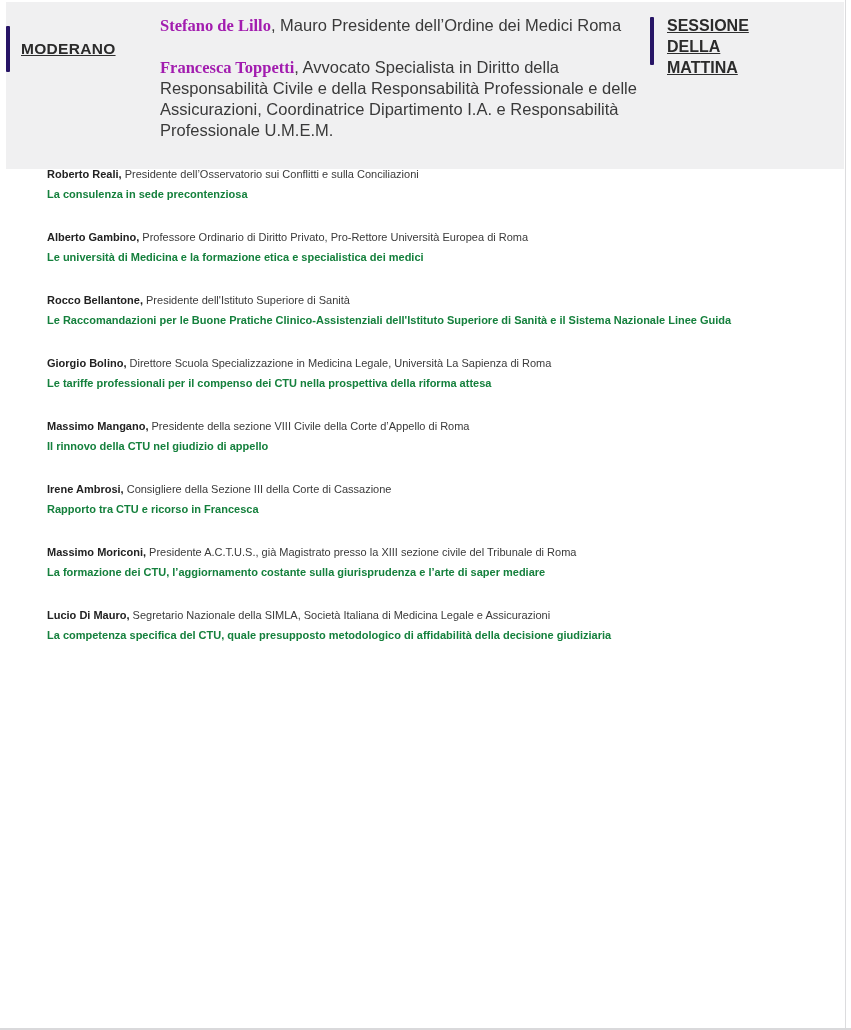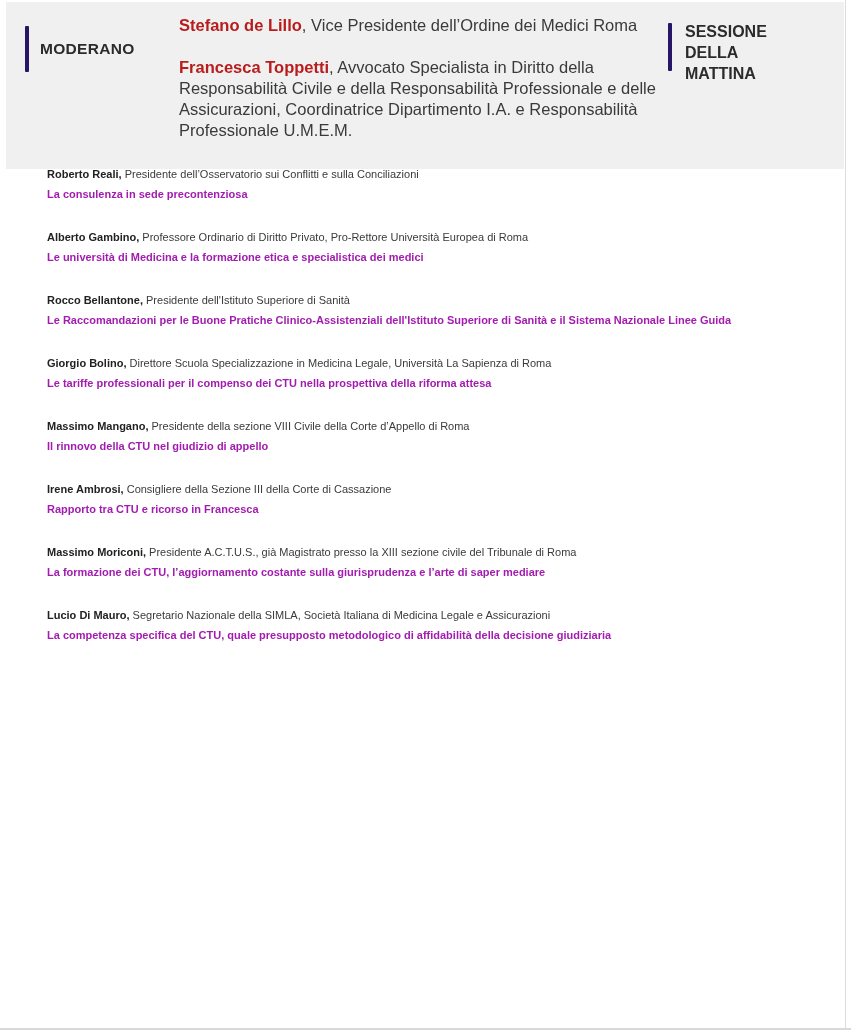--- a/index.html
+++ b/index.html
@@ -7,57 +7,57 @@
     width:851px;height:1030px;position:relative;background:#ffffff;
     font-family:"Liberation Sans", sans-serif;
     color:#2e2e2e;overflow:hidden;
     -webkit-font-smoothing:antialiased;
   }
   
   .header{
     position:absolute;top:2px;left:6px;right:7px;height:167px;
     background:#f0f0f1;display:flex;align-items:flex-start;
   }
-  .mod-col{width:154px;flex:0 0 auto;padding-left:19px;padding-top:24px;}
+  .mod-col{width:154px;flex:0 0 auto;padding-top:24px;text-decoration:underline;}
   .mod-row{display:flex;align-items:center;}
   .accent-bar{width:4px;background:#271566;border-radius:1px;flex:0 0 auto;}
   .bar-mod{height:46px;}
   .mod-label{font-weight:bold;font-size:15.5px;letter-spacing:.3px;margin-left:11px;color:#2b2b2b;}
   .mods-col{flex:1 1 auto;padding-top:13px;width:480px;max-width:490px;}
   .mods-col p{margin:0 0 21px 0;font-size:16.5px;line-height:21px;color:#3a3a3a;}
-  .mods-col p b{color:#b91c1c;}
-  .session-col{flex:0 0 auto;width:176px;display:flex;padding-top:19px;}
+  .mods-col p b{color:#a21caf;font-family:Liberation Serif, serif;}
+  .session-col{flex:0 0 auto;width:176px;display:flex;padding-top:13px;text-decoration:underline;}
   .bar-session{height:48px;margin-top:2px;}
   .session-label{font-weight:bold;font-size:16px;line-height:21px;margin-left:13px;color:#2b2b2b;width:138px;}
   
   .main{padding:41px 40px 0 47px;}
   .list-heading{font-weight:bold;font-size:17px;letter-spacing:.4px;color:#252525;margin:0;}
   .entries{margin-top:41px;}
   .entry{margin-bottom:24px;font-size:11px;line-height:19.5px;}
   .entry p{margin:0;}
   .entry .who{color:#3a3a3a;}
   .entry .who b{color:#222;}
-  .entry .talk{font-weight:bold;color:#a21caf;}
+  .entry .talk{font-weight:bold;color:#15803d;}
   
   .edge-right{position:absolute;top:0;bottom:0;right:5px;width:1px;background:#dcdcde;}
   .edge-bottom{position:absolute;left:0;right:0;bottom:0;height:2px;background:#d9d9db;}
 </style>
 </head>
 <body>
 
 <div class="header">
   <div class="mod-col">
     <div class="mod-row">
       <div class="accent-bar bar-mod"></div>
       <span class="mod-label">MODERANO</span>
     </div>
   </div>
 
   <div class="mods-col">
-  <p><b>Stefano de Lillo</b><span>, Vice Presidente dell’Ordine dei Medici Roma</span></p>
+  <p><b>Stefano de Lillo</b><span>, Mauro Presidente dell’Ordine dei Medici Roma</span></p>
 
   <p><b>Francesca Toppetti</b><span>, Avvocato Specialista in Diritto della Responsabilità Civile e della Responsabilità Professionale e delle Assicurazioni, Coordinatrice Dipartimento I.A. e Responsabilità Professionale U.M.E.M.</span></p>
 </div>
 
   <div class="session-col">
     <div class="accent-bar bar-session"></div>
     <div class="session-label">
       <span>SESSIONE DELLA</span><br>
       <span>MATTINA</span>
     </div>

